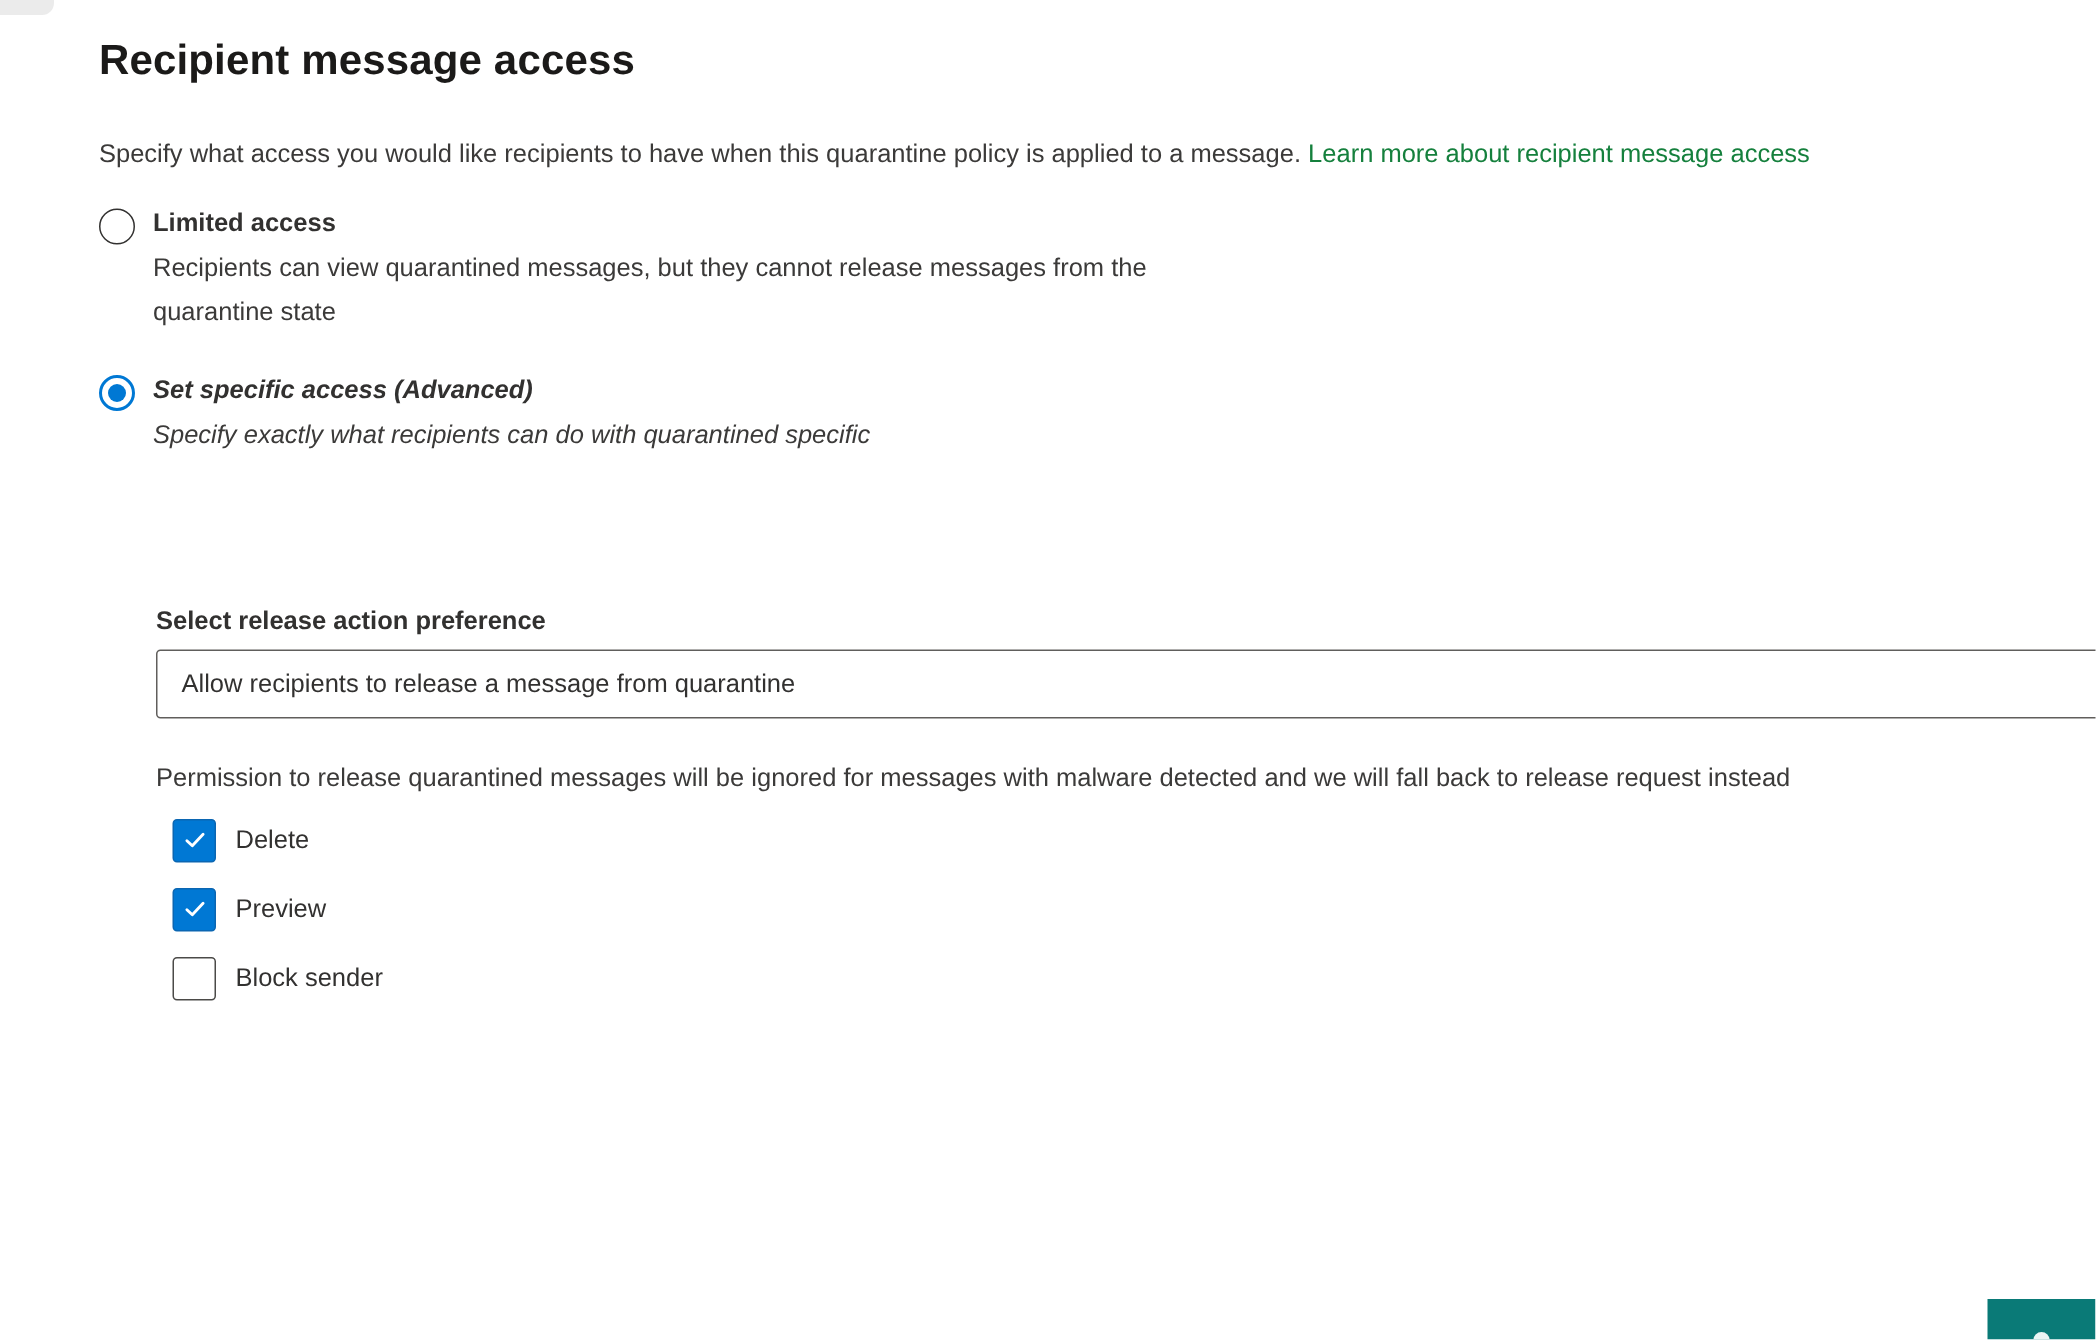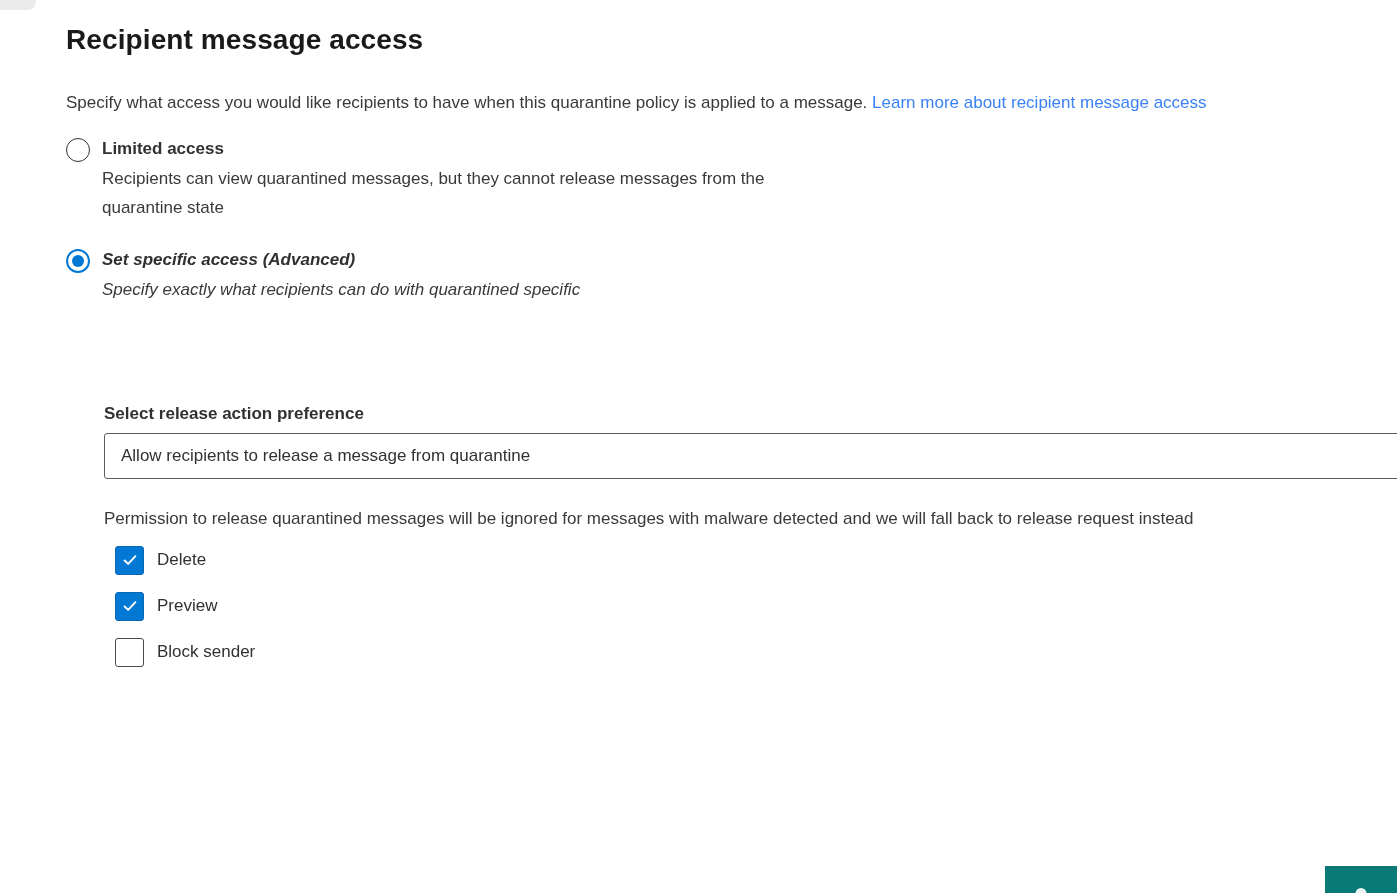--- a/index.html
+++ b/index.html
@@ -27,32 +27,32 @@
     margin: 0;
     font-size: 28px; line-height: 34px;
     font-weight: 700;
     color: #1b1a19;
     letter-spacing: 0.1px;
   }
   .page-desc {
     margin: 32px 0 0 0;
     max-width: 1266px;
   }
-  a.learn-link { color: #3b82f6; text-decoration: none; cursor: pointer; }
+  a.learn-link { color: #15803d; text-decoration: none; cursor: pointer; }
 
   .field-label {
     margin-top: 72px;
     font-weight: 600;
     color: #323130;
   }
   .required-marker { color: #a4262c; font-weight: 600; }
 
   .radio-option { margin-top: 18px; }
   .radio-option + .radio-option { margin-top: 24px; font-style: italic; }
-  .radio-row { display: flex; align-items: center; cursor: pointer; }
+  .radio-row { display: flex; align-items: flex-end; cursor: pointer; }
   .radio {
     flex: 0 0 auto;
     width: 24px; height: 24px;
     margin-top: 2px;
     border: 1.5px solid #323130;
     border-radius: 50%;
     background: #fff;
     position: relative;
   }
   .radio.selected { border: 2px solid #0078d4; }

